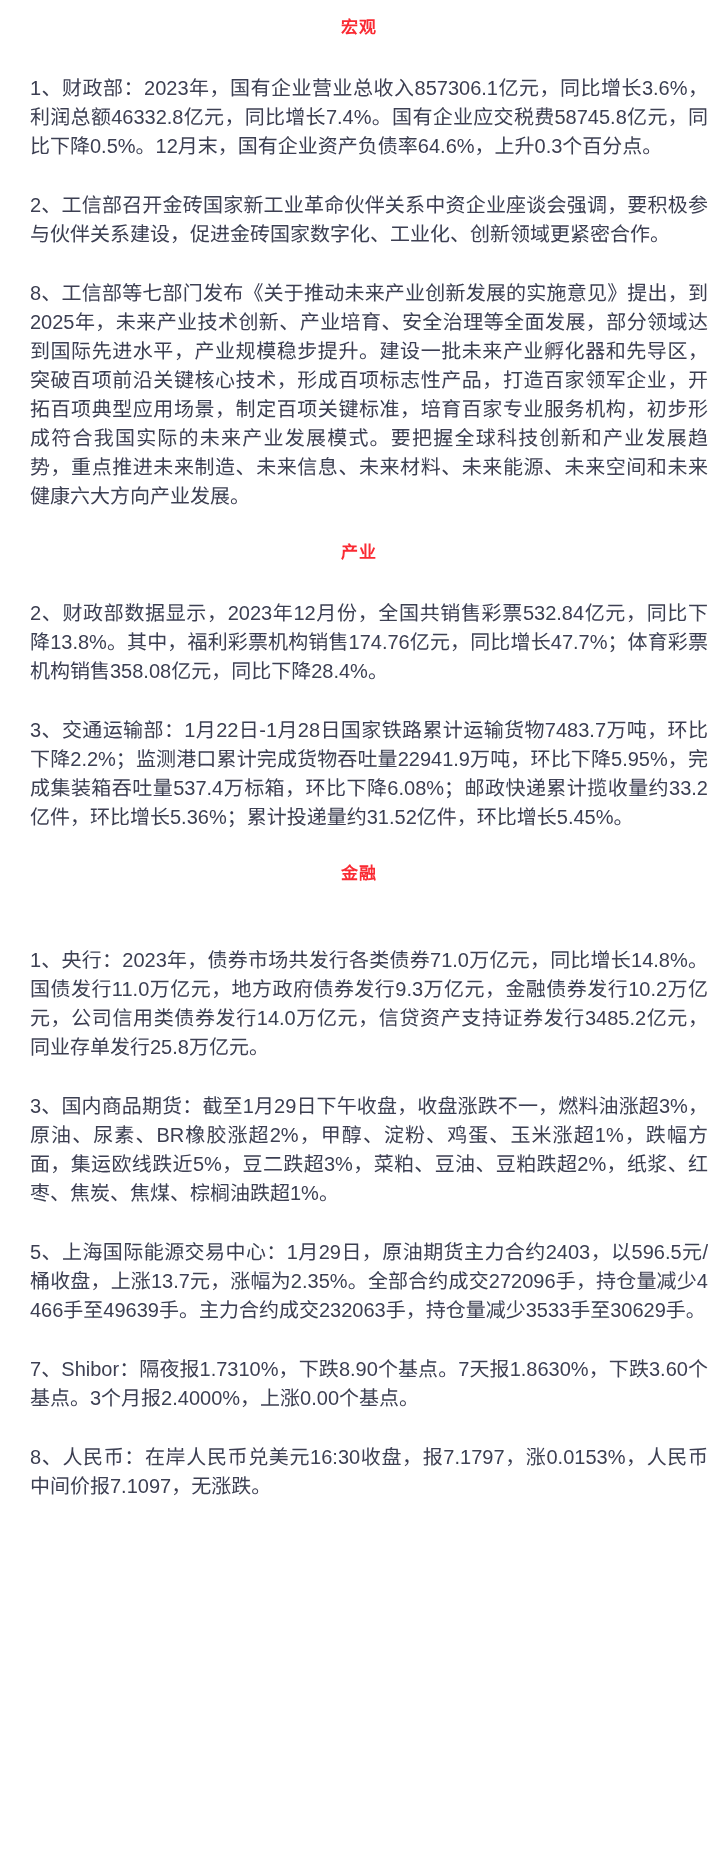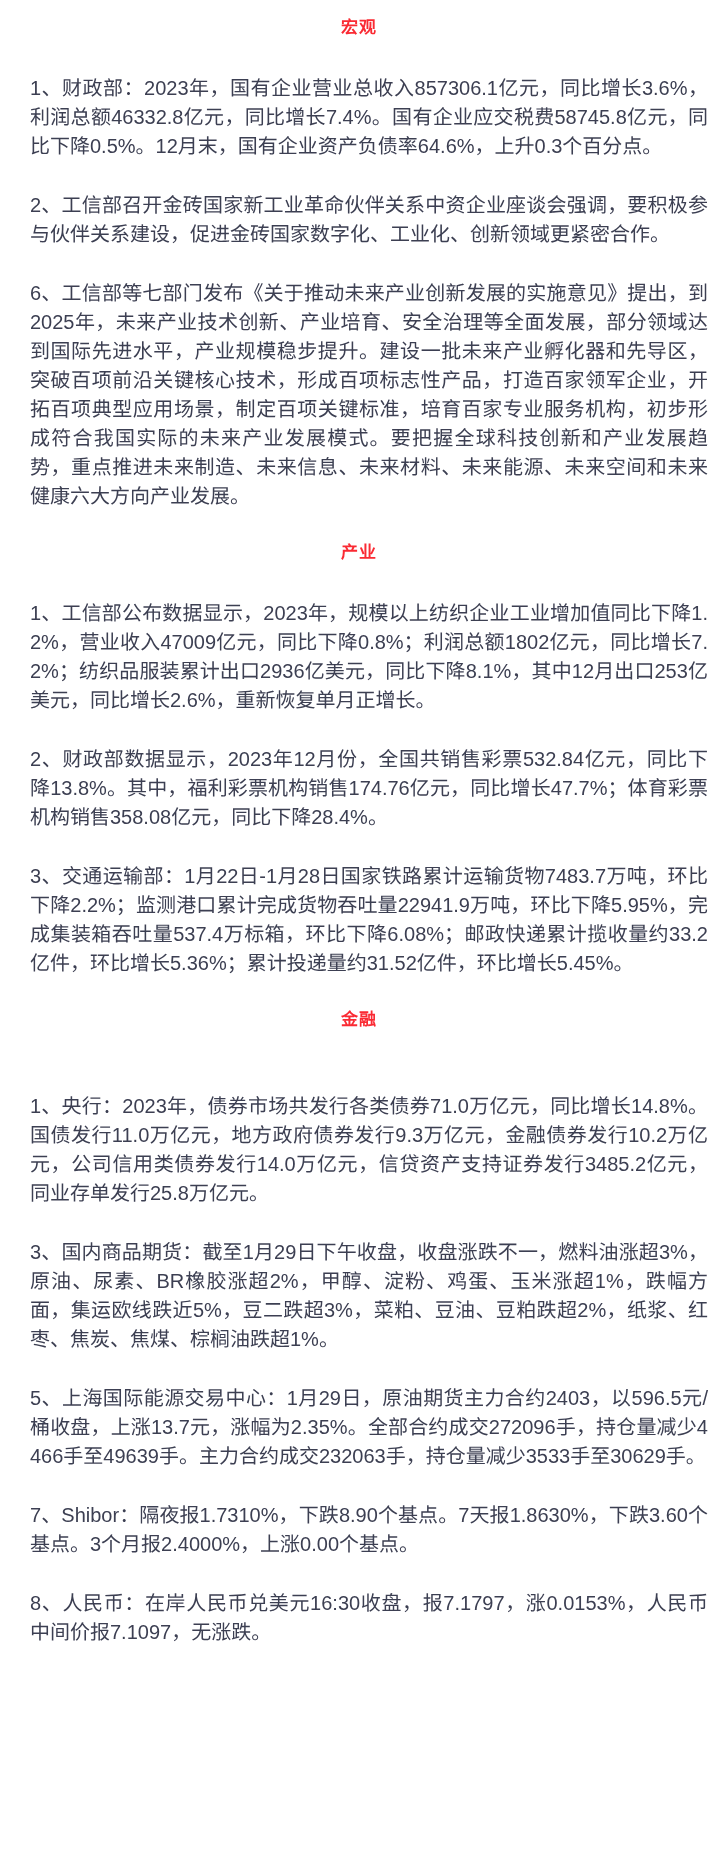--- a/index.html
+++ b/index.html
@@ -36,26 +36,25 @@
 </style>
 </head>
 <body>
 
 <div class="page">
 
   <div class="section section-macro">
     <h2 class="sec-title">宏观</h2>
     <p class="para">1、财政部：2023年，国有企业营业总收入857306.1亿元，同比增长3.6%，利润总额46332.8亿元，同比增长7.4%。国有企业应交税费58745.8亿元，同比下降0.5%。12月末，国有企业资产负债率64.6%，上升0.3个百分点。</p>
     <p class="para">2、工信部召开金砖国家新工业革命伙伴关系中资企业座谈会强调，要积极参与伙伴关系建设，促进金砖国家数字化、工业化、创新领域更紧密合作。</p>
-    <p class="para">6、工信部等七部门发布《关于推动未来产业创新发展的实施意见》提出，到2025年，未来产业技术创新、产业培育、安全治理等全面发展，部分领域达到国际先进水平，产业规模稳步提升。建设一批未来产业孵化器和先导区，突破百项前沿关键核心技术，形成百项标志性产品，打造百家领军企业，开拓百项典型应用场景，制定百项关键标准，培育百家专业服务机构，初步形成符合我国实际的未来产业发展模式。要把握全球科技创新和产业发展趋势，重点推进未来制造、未来信息、未来材料、未来能源、未来空间和未来健康六大方向产业发展。</p>
+    <p class="para">8、工信部等七部门发布《关于推动未来产业创新发展的实施意见》提出，到2025年，未来产业技术创新、产业培育、安全治理等全面发展，部分领域达到国际先进水平，产业规模稳步提升。建设一批未来产业孵化器和先导区，突破百项前沿关键核心技术，形成百项标志性产品，打造百家领军企业，开拓百项典型应用场景，制定百项关键标准，培育百家专业服务机构，初步形成符合我国实际的未来产业发展模式。要把握全球科技创新和产业发展趋势，重点推进未来制造、未来信息、未来材料、未来能源、未来空间和未来健康六大方向产业发展。</p>
   </div>
 
   <div class="section section-industry">
     <h2 class="sec-title">产业</h2>
-    <p class="para">1、工信部公布数据显示，2023年，规模以上纺织企业工业增加值同比下降1.2%，营业收入47009亿元，同比下降0.8%；利润总额1802亿元，同比增长7.2%；纺织品服装累计出口2936亿美元，同比下降8.1%，其中12月出口253亿美元，同比增长2.6%，重新恢复单月正增长。</p>
     <p class="para">2、财政部数据显示，2023年12月份，全国共销售彩票532.84亿元，同比下降13.8%。其中，福利彩票机构销售174.76亿元，同比增长47.7%；体育彩票机构销售358.08亿元，同比下降28.4%。</p>
     <p class="para">3、交通运输部：1月22日-1月28日国家铁路累计运输货物7483.7万吨，环比下降2.2%；监测港口累计完成货物吞吐量22941.9万吨，环比下降5.95%，完成集装箱吞吐量537.4万标箱，环比下降6.08%；邮政快递累计揽收量约33.2亿件，环比增长5.36%；累计投递量约31.52亿件，环比增长5.45%。</p>
   </div>
 
   <div class="section section-finance">
     <h2 class="sec-title">金融</h2>
     <p class="para">1、央行：2023年，债券市场共发行各类债券71.0万亿元，同比增长14.8%。国债发行11.0万亿元，地方政府债券发行9.3万亿元，金融债券发行10.2万亿元，公司信用类债券发行14.0万亿元，信贷资产支持证券发行3485.2亿元，同业存单发行25.8万亿元。</p>
     <p class="para">3、国内商品期货：截至1月29日下午收盘，收盘涨跌不一，燃料油涨超3%，原油、尿素、BR橡胶涨超2%，甲醇、淀粉、鸡蛋、玉米涨超1%，跌幅方面，集运欧线跌近5%，豆二跌超3%，菜粕、豆油、豆粕跌超2%，纸浆、红枣、焦炭、焦煤、棕榈油跌超1%。</p>
     <p class="para">5、上海国际能源交易中心：1月29日，原油期货主力合约2403，以596.5元/桶收盘，上涨13.7元，涨幅为2.35%。全部合约成交272096手，持仓量减少4466手至49639手。主力合约成交232063手，持仓量减少3533手至30629手。</p>
     <p class="para">7、Shibor：隔夜报1.7310%，下跌8.90个基点。7天报1.8630%，下跌3.60个基点。3个月报2.4000%，上涨0.00个基点。</p>

